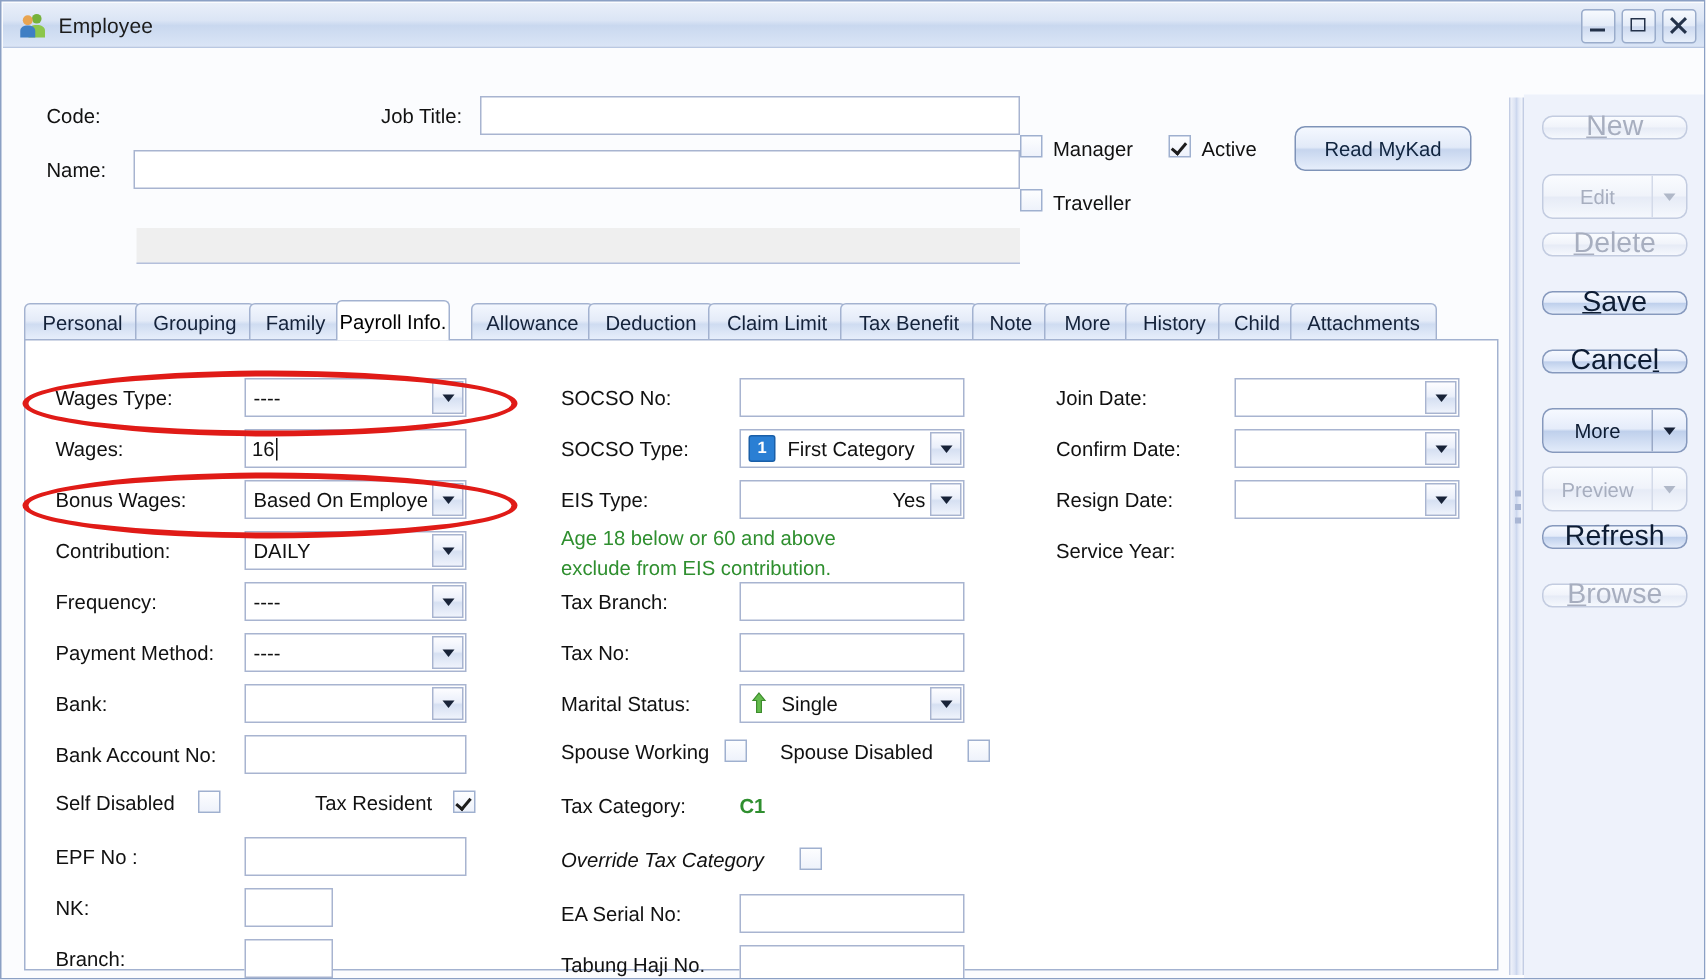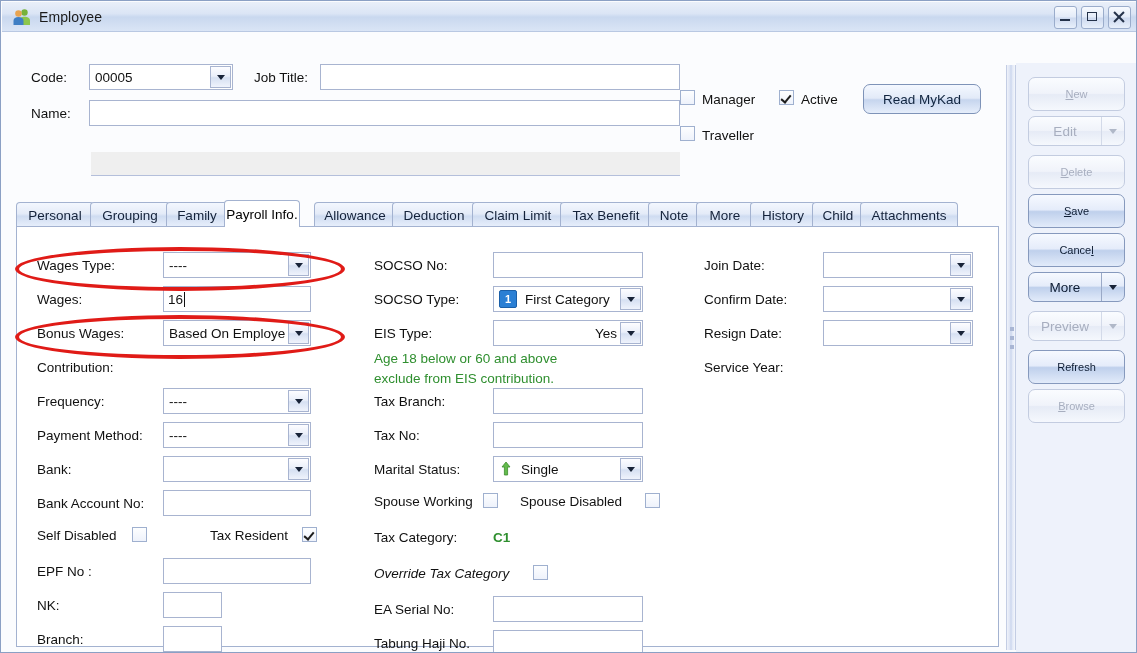--- a/index.html
+++ b/index.html
@@ -257,25 +257,25 @@
   .sidepanel {
     position: absolute;
     left: 1014px; top: 31px;
     width: 121px;
     height: 590px;
     background: #eef2fb;
   }
   .sbtn {
     position: absolute;
     box-sizing: border-box;
-    height: 34px;
+    height: 16px;
     border: 1px solid #8699bd;
     border-radius: 7px;
     background: linear-gradient(to bottom, #f6f9ff 0%, #e5ecfa 46%, #bfd0ec 52%, #e2ebfa 100%);
-    font-size: 11px;
+    font-size: 19px;
     color: #0d1c33;
     display: flex;
     align-items: center;
     justify-content: center;
     cursor: pointer;
   }
   .sbtn.disabled {
     border-color: #c3cce0;
     background: linear-gradient(to bottom, #fafcff 0%, #f0f3fa 48%, #e6ebf6 52%, #f5f8fd 100%);
     color: #a7aebf;
@@ -375,26 +375,20 @@
         </div>
       <div class="win-btn close"><span class="glyph-close"></span></div>
     </div>
   </div>
 
   <div class="content">
 
     <div class="header-panel">
 
       <span class="lbl" style="position:absolute;left:17px;top:28px;">Code:</span>
-      <div class="combo" style="position:absolute;left:75px;top:22px;width:144px;height:26px;">
-        <span class="val">00005</span>
-        <span class="combo-arrow">
-            <i class="tri-down"></i>
-          </span>
-      </div>
 
       <span class="lbl" style="position:absolute;left:240px;top:28px;">Job Title:</span>
       <div class="field" style="position:absolute;left:306px;top:22px;width:360px;height:26px;">
         <span></span>
       </div>
 
       <span class="lbl" style="position:absolute;left:17px;top:64px;">Name:</span>
       <div class="field" style="position:absolute;left:75px;top:58px;width:591px;height:26px;">
         <span></span>
       </div>
@@ -451,20 +445,26 @@
 
       <span class="lbl" style="position:absolute;left:20px;top:99px;">Bonus Wages:</span>
       <div class="combo" style="position:absolute;left:146px;top:93px;width:148px;height:26px;">
         <span class="val">Based On Employe</span>
         <span class="combo-arrow">
             <i class="tri-down"></i>
           </span>
       </div>
 
       <span class="lbl" style="position:absolute;left:20px;top:133px;">Contribution:</span>
+      <div class="combo" style="position:absolute;left:146px;top:127px;width:148px;height:26px;">
+        <span class="val">DAILY</span>
+        <span class="combo-arrow">
+            <i class="tri-down"></i>
+          </span>
+      </div>
 
       <span class="lbl" style="position:absolute;left:20px;top:167px;">Frequency:</span>
       <div class="combo" style="position:absolute;left:146px;top:161px;width:148px;height:26px;">
         <span class="val">----</span>
         <span class="combo-arrow">
             <i class="tri-down"></i>
           </span>
       </div>
 
       <span class="lbl" style="position:absolute;left:20px;top:201px;">Payment Method:</span>

